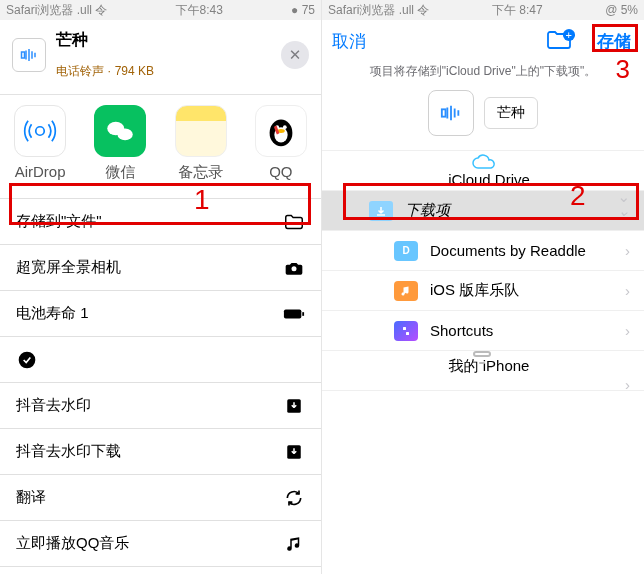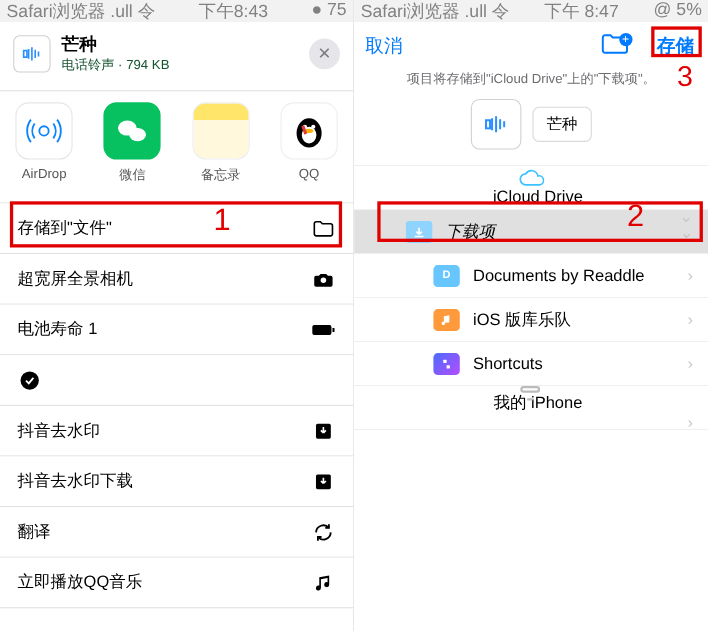--- a/index.html
+++ b/index.html
@@ -2,34 +2,34 @@
 <html><head>
 <meta charset="utf-8">
 <style>
   * { box-sizing: border-box; margin: 0; padding: 0; }
   body { width: 644px; height: 574px; font-family: -apple-system, "Helvetica Neue", Arial, sans-serif; background: #fff; display: flex; color: #000; overflow: hidden; }
   .pane { height: 574px; position: relative; background: #fff; }
   .pane-left { width: 322px; border-right: 1px solid #e5e5e5; }
   .pane-right { width: 322px; }
 
   
-  .status { height: 20px; background: #f2f2f2; color: #666; font-size: 16px; display: flex; align-items: center; justify-content: space-between; padding: 0 6px; }
+  .status { height: 20px; background: #f2f2f2; color: #666; font-size: 12px; display: flex; align-items: center; justify-content: space-between; padding: 0 6px; }
   .status span { opacity: .8; }
 
   
   .file-header { display: flex; align-items: center; padding: 10px 12px 14px 12px; }
   .file-icon { width: 34px; height: 34px; border: 1px solid #d0d0d0; border-radius: 6px; display: flex; align-items: center; justify-content: center; margin-right: 10px; }
   .file-icon svg { width: 18px; height: 18px; }
   .file-meta .title { font-weight: 600; font-size: 16px; }
-  .file-meta .sub { color: #14532d; font-size: 12px; }
+  .file-meta .sub { color: #a16207; font-size: 12px; margin-top: 12px; }
   .close-btn { margin-left: auto; width: 28px; height: 28px; border-radius: 50%; background: #e5e5ea; display: flex; align-items: center; justify-content: center; color: #7d7d82; font-size: 15px; cursor: pointer; }
 
   
   .share-row { display: flex; justify-content: space-around; border-top: 1px solid #e2e2e2; padding: 10px 0 16px 0; }
-  .share-app { display: flex; flex-direction: column; align-items: center; font-size: 12px; color: #555; width: 68px; }
+  .share-app { display: flex; flex-direction: column; align-items: center; font-size: 15px; color: #555; width: 68px; }
   .app-icon { width: 52px; height: 52px; border-radius: 12px; margin-bottom: 6px; display: flex; align-items: center; justify-content: center; }
   .app-airdrop { background: #fff; border: 1px solid #e6e6e6; }
   .app-notes { background: linear-gradient(#ffe56a 0 30%, #fff8dc 30% 100%); border: 1px solid #eee; }
   .app-wechat { background: #07c160; }
   .app-qq { background: #fff; border: 1px solid #eee; }
 
   
   .action-list { border-top: 1px solid #e0e0e0; }
   .action-row { display: flex; align-items: center; justify-content: space-between; padding: 0 16px; height: 46px; border-bottom: 1px solid #e0e0e0; font-size: 15px; cursor: pointer; background: #fff; }
   .action-row .ricon { width: 22px; height: 22px; display: flex; align-items: center; justify-content: center; }

